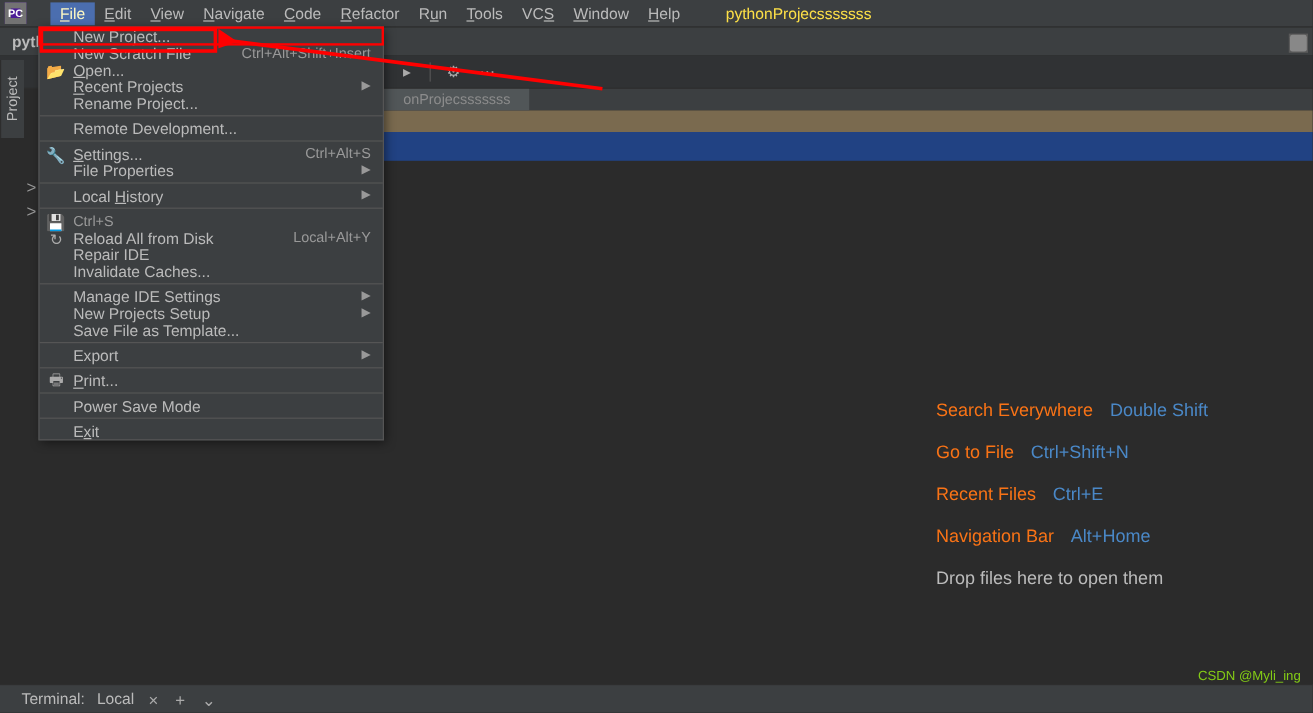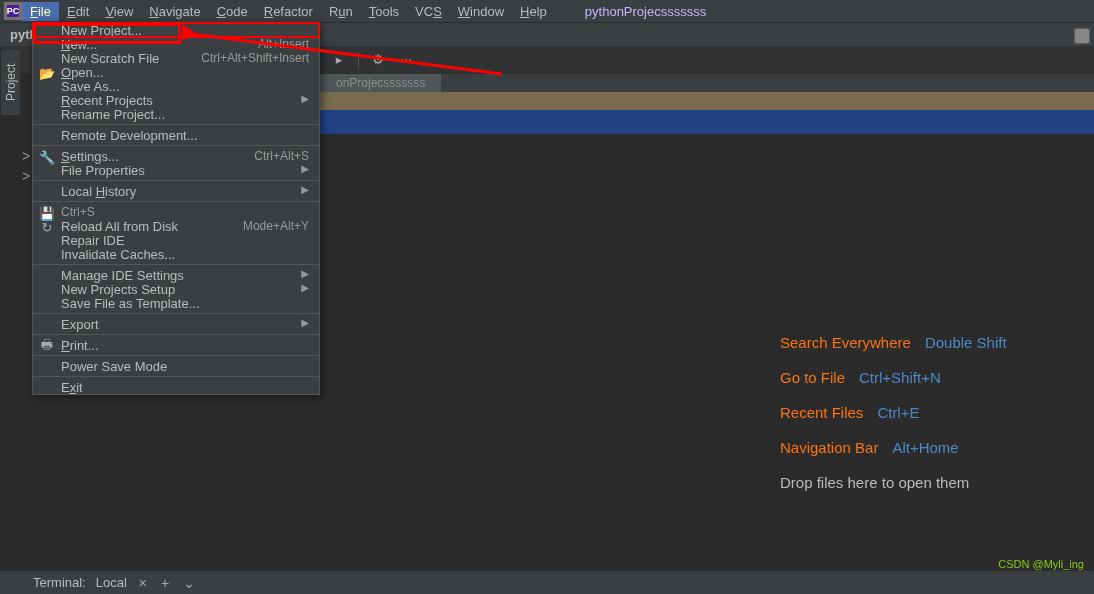--- a/index.html
+++ b/index.html
@@ -1,23 +1,23 @@
 <!DOCTYPE html>
 <html><head>
 <meta charset="utf-8">
 <style>
   * { margin: 0; padding: 0; box-sizing: border-box; font-family: "Segoe UI", Arial, sans-serif; }
   body { width: 1094px; height: 594px; background: #2b2b2b; color: #bbbbbb; font-size: 13px; overflow: hidden; position: relative; }
   
   
   .menubar { height: 22px; background: #3c3f41; display: flex; align-items: center; padding-left: 4px; }
-  .app-icon { width: 18px; height: 18px; background: #4c1d95; border: 3px solid #737373; display:flex; align-items:center; justify-content:center; font-size:9px; font-weight:bold; color:#fff; margin-right:0;}
+  .app-icon { width: 18px; height: 18px; background: #4c1d95; border: 5px solid #737373; display:flex; align-items:center; justify-content:center; font-size:9px; font-weight:bold; color:#fff; margin-right:20px;}
   .menubar-item { padding: 2px 8px; color: #bbbbbb; cursor: default; }
   .menubar-item.active { background: #4b6eaf; color: #fef9c3; }
-  .project-name-top { margin-left: 30px; color: #c4b5fd; }
+  .project-name-top { margin-left: 30px; color: #fde047; }
   
   
   .navbar { height: 24px; background: #3c3f41; border-top:1px solid #2d2d2d; display:flex; align-items:center; padding-left:10px; color:#bbb; font-weight:bold;}
   .navbar-right { position:absolute; right:4px; top:28px; width:16px; height:16px; background:#5a5a5a; display:flex; align-items:center; justify-content:center;}
   .navbar-avatar { width:14px; height:14px; background:#888; border-radius:2px; }
   
   
   .toolbar { height: 28px; background: #303234; border-bottom:1px solid #2d2d2d; display:flex; align-items:center; padding-left:330px; gap:10px;}
   .tool-btn { width:18px; height:18px; display:flex; align-items:center; justify-content:center; color:#aaa; }
   .tool-sep { width:1px; height:16px; background:#555;}
@@ -48,21 +48,21 @@
   .brown-line { height:18px; background:#7a6a4f; width:100%;}
   
   
   .welcome { position:absolute; left:460px; top:260px; width:500px;}
   .welcome-row { display:flex; gap:14px; margin-bottom:18px; font-size:15px;}
   .welcome-label { color:#f97316;text-align:center;}
   .welcome-shortcut { color:#4a88c7;}
   .welcome-drop { color:#bbbbbb; font-size:15px;}
   
   
-  .bottombar { position:absolute; left:0; bottom:0; right:0; height:24px; background:#3c3f41; border-top:1px solid #2d2d2d; display:flex; align-items:center; padding-left:33px; gap:10px; color:#bbb;}
+  .bottombar { position:absolute; left:0; bottom:0; right:0; height:24px; background:#3c3f41; border-top:1px solid #2d2d2d; display:flex; align-items:center; padding-left:18px; gap:10px; color:#bbb;}
   .bb-label { font-size:13px;}
   .bb-icon { color:#aaa; font-size:14px; padding:0 2px;}
   
   
   .watermark { position:absolute; right:10px; bottom:24px; color:#84cc16; font-size:11px;}
   
   .mnemonic { text-decoration: underline; }
 </style>
 </head>
 <body>
@@ -101,33 +101,26 @@
 
 <div class="sidebar-tab">Project</div>
 <div class="proj-panel-hint">&gt;</div>
 <div class="proj-panel-hint" style="top:168px">&gt;</div>
 
 <div class="dropdown" id="file-menu">
     <div class="menu-row highlighted">
       <span class="menu-label">New Project...</span>
     </div>
     <div class="menu-row">
-      <span class="menu-label"><span class="mnemonic">N</span>ew...</span>
-      <span class="menu-shortcut">Alt+Insert</span>
-    </div>
-    <div class="menu-row">
       <span class="menu-label">New Scratch File</span>
       <span class="menu-shortcut">Ctrl+Alt+Shift+Insert</span>
     </div>
     <div class="menu-row">
       <span class="menu-icon">📂</span>
       <span class="menu-label"><span class="mnemonic">O</span>pen...</span>
-    </div>
-    <div class="menu-row">
-      <span class="menu-label">Save As...</span>
     </div>
     <div class="menu-row">
       <span class="menu-label"><span class="mnemonic">R</span>ecent Projects</span>
       <span class="menu-submenu-arrow">▶</span>
     </div>
     <div class="menu-row">
       <span class="menu-label">Rename Project...</span>
     </div>
     <div class="menu-sep"></div>
     <div class="menu-row">
@@ -149,21 +142,21 @@
       <span class="menu-submenu-arrow">▶</span>
     </div>
     <div class="menu-sep"></div>
     <div class="menu-row">
       <span class="menu-icon">💾</span>
       <span class="menu-shortcut">Ctrl+S</span>
     </div>
     <div class="menu-row">
       <span class="menu-icon">↻</span>
       <span class="menu-label">Reload All from Disk</span>
-      <span class="menu-shortcut">Mode+Alt+Y</span>
+      <span class="menu-shortcut">Local+Alt+Y</span>
     </div>
     <div class="menu-row">
       <span class="menu-label">Repair IDE</span>
     </div>
     <div class="menu-row">
       <span class="menu-label">Invalidate Caches...</span>
     </div>
     <div class="menu-sep"></div>
     <div class="menu-row">
       <span class="menu-label">Manage IDE Settings</span>

